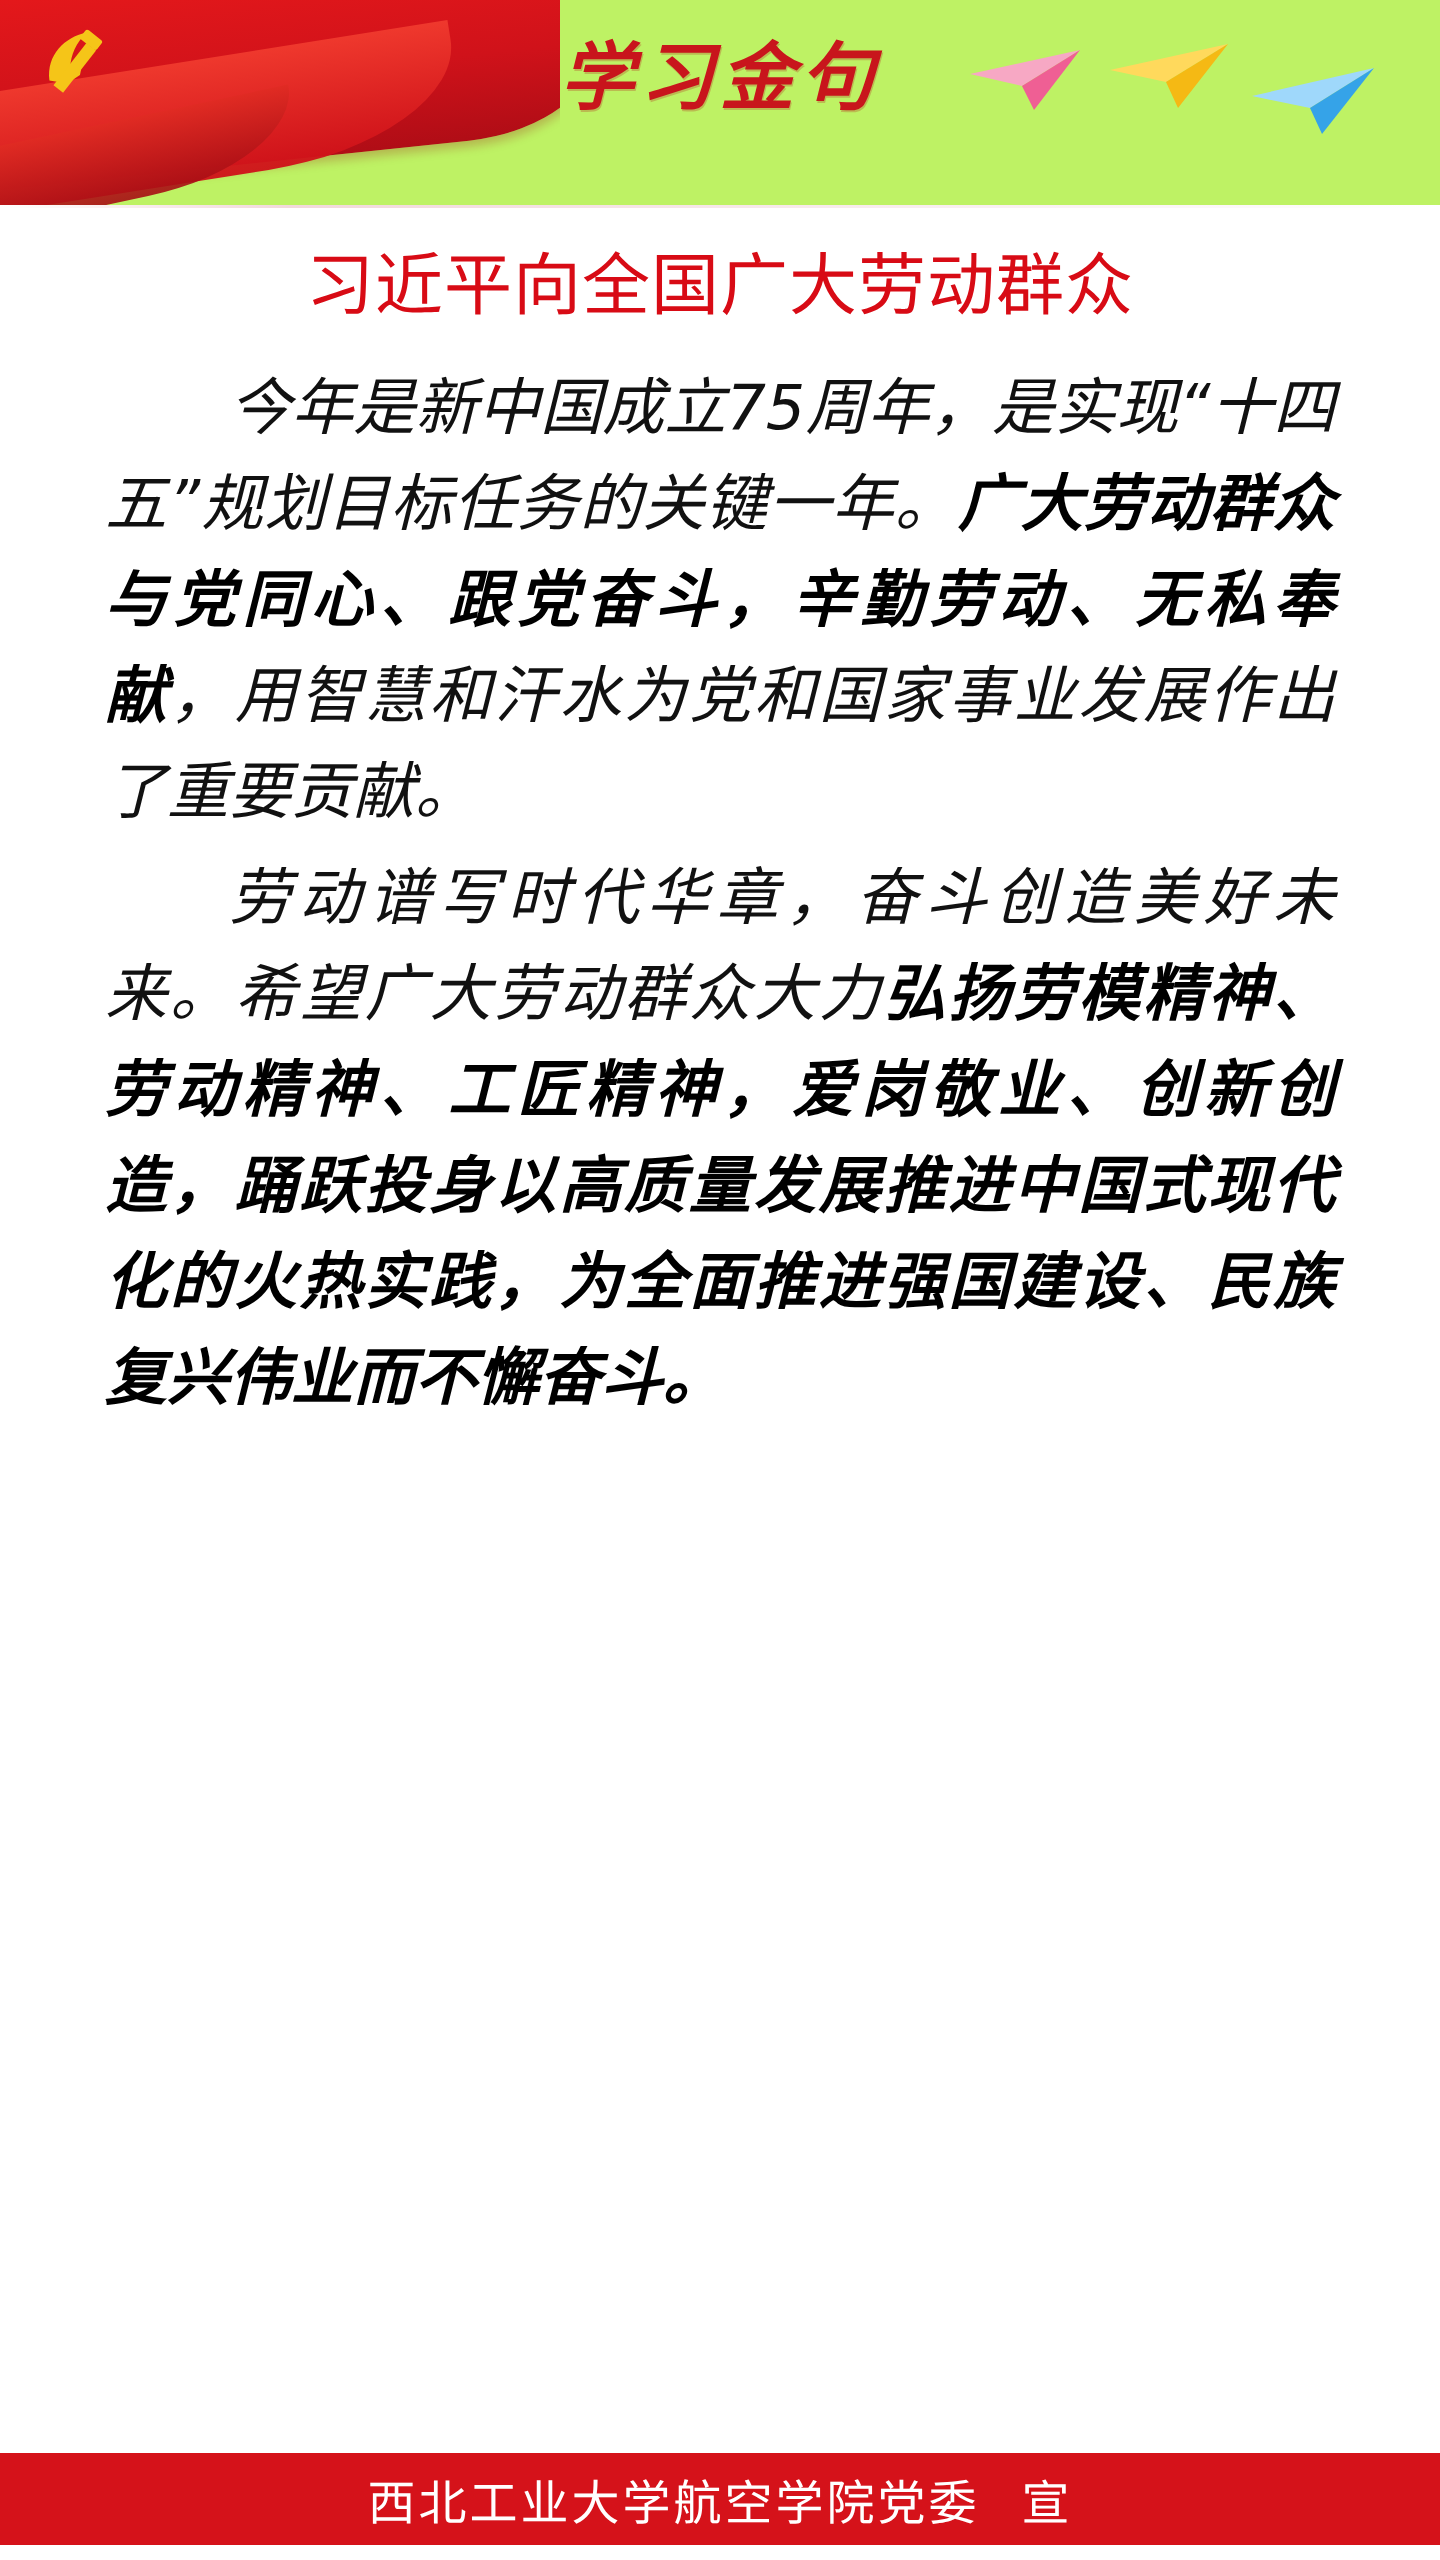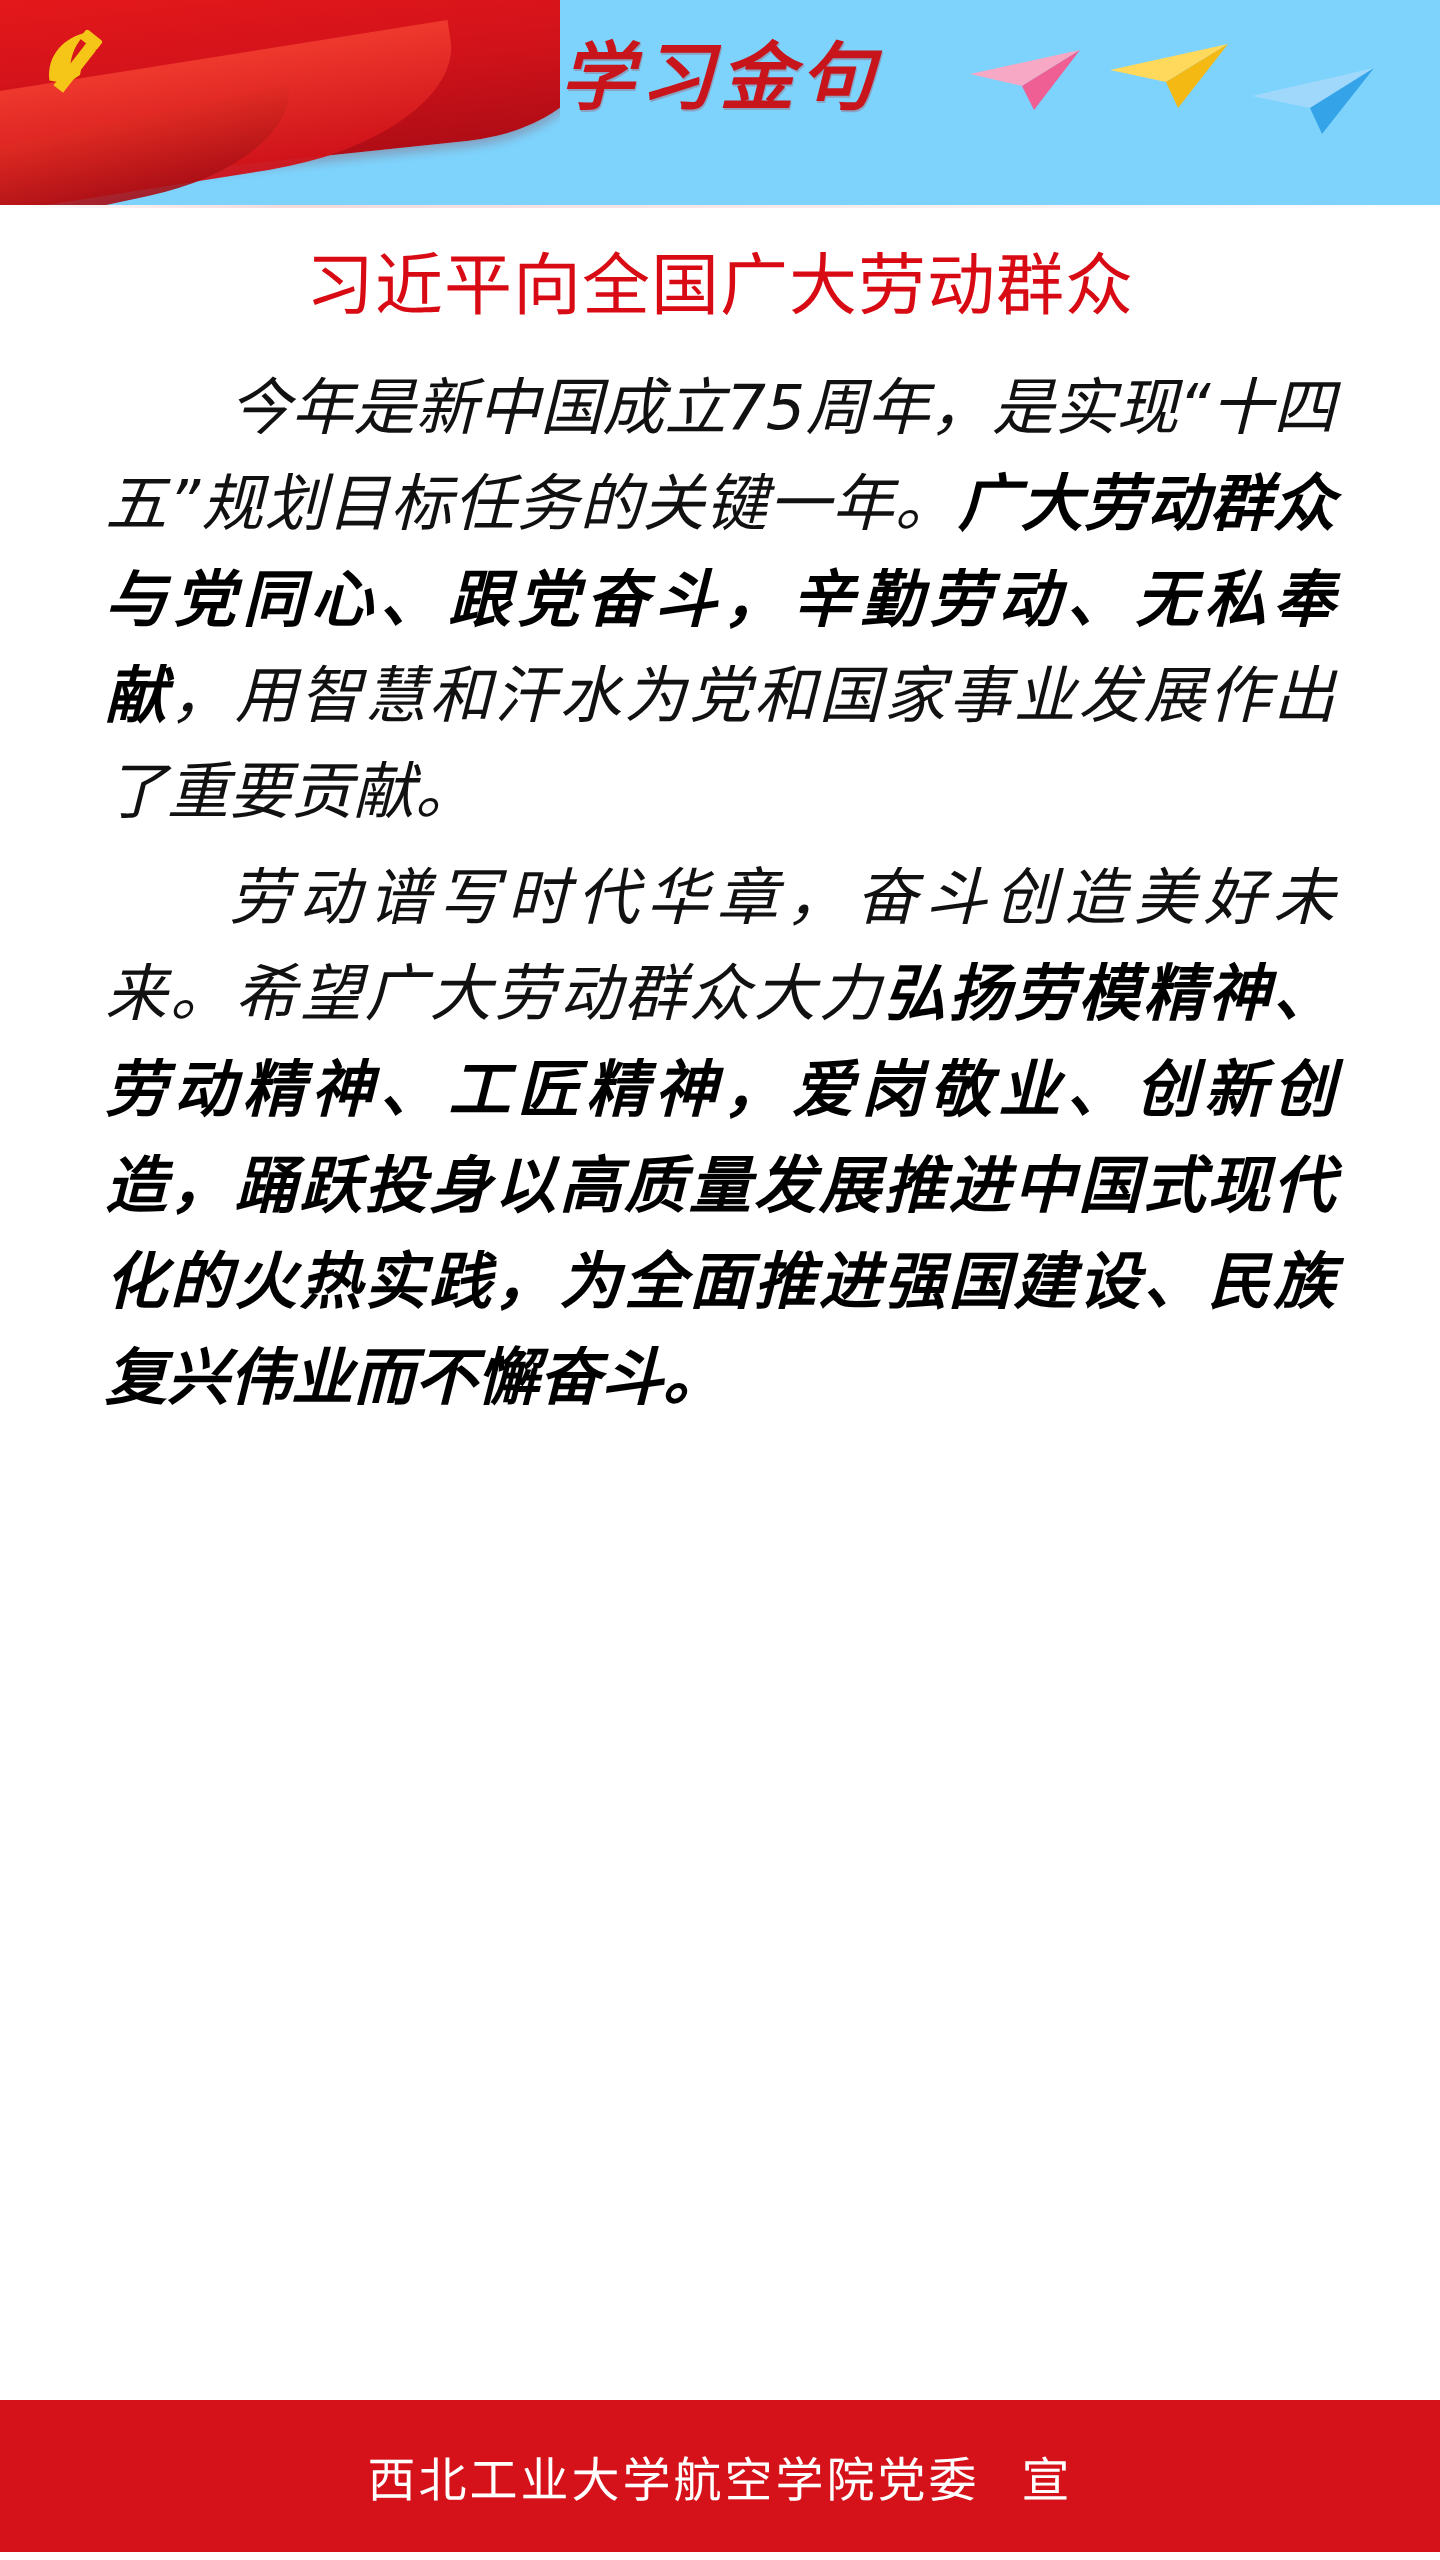--- a/index.html
+++ b/index.html
@@ -13,21 +13,21 @@
     position: relative;
     font-family: "Liberation Sans", "DejaVu Sans", sans-serif;
     overflow: hidden;
   }
 
   
   .header {
     position: relative;
     width: 1440px;
     height: 208px;
-    background: #7dd3fc;
+    background: #bef264;
     overflow: hidden;
   }
   .flag-wrap {
     position: absolute;
     left: 0;
     top: 0;
     width: 560px;
     height: 208px;
     overflow: hidden;
   }
@@ -156,23 +156,23 @@
     color: #111111;
     text-align: right;
     margin-top: 18px;
     padding-right: 6px;
   }
 
   
   .footer {
     position: absolute;
     left: 0;
-    bottom: 8px;
-    width: 1440px;
-    height: 152px;
+    bottom: 15px;
+    width: 1440px;
+    height: 92px;
     background: #d5121a;
     display: flex;
     align-items: center;
     justify-content: center;
   }
   .footer-text {
     color: #ffffff;
     font-family: "DejaVu Sans", "Liberation Sans", sans-serif;
     font-size: 48px;
     letter-spacing: 3px;

